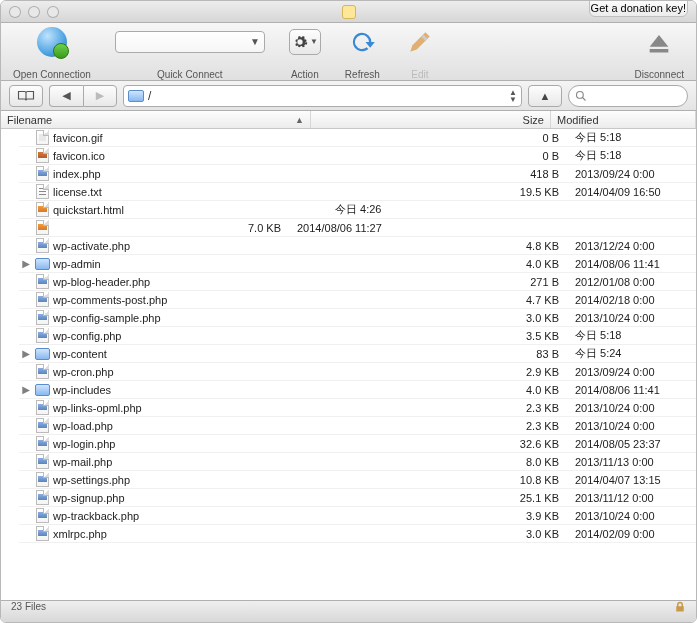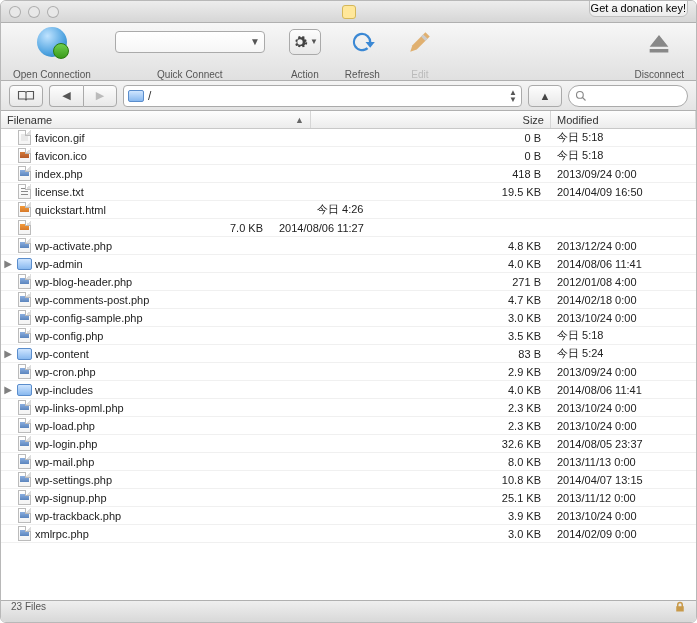--- a/index.html
+++ b/index.html
@@ -109,21 +109,21 @@
   height: 18px;
   background: linear-gradient(#fdfdfd,#ececec);
   border-bottom: 1px solid #c8c8c8;
   display:flex; font-size:11px; color:#333;
 }
 .headerrow > div { border-right:1px solid #d6d6d6; display:flex; align-items:center; padding:4px 6px; }
 .col-name { width:310px; justify-content:space-between; }
 .col-size { width:240px; justify-content:flex-end; }
 .col-mod { flex:1; }
 .sortarrow { font-size:9px; color:#666; }
-.filelist { flex:1; overflow-y:auto; background:#fff; }
+.filelist { flex:1; overflow-y:auto; background:#fff;margin-left:18px; }
 .filerow {
   height: 18px; display:flex; align-items:center;
   border-bottom: 1px solid #f0f0f0;
   font-size:11px; color:#222;
 }
 .disclosure { width:14px; display:flex; justify-content:center; color:#808080; font-size:10px; }
 .ficon { width:18px; display:flex; justify-content:center; }
 .fname { width:278px; padding-left:2px; white-space:nowrap; overflow:hidden; }
 .fsize { width:240px; text-align:right; padding-right:10px; }
 .fmod { flex:1; padding-left:6px; }
@@ -337,21 +337,21 @@
       <div class="fsize">4.0 KB</div>
       <div class="fmod">2014/08/06 11:41</div>
     </div>
     <div class="filerow">
       <div class="disclosure"></div>
       <div class="ficon">
         <div class="fileicon-doc fileicon-php"></div>
       </div>
       <div class="fname">wp-blog-header.php</div>
       <div class="fsize">271 B</div>
-      <div class="fmod">2012/01/08 4:00</div>
+      <div class="fmod">2012/01/08 0:00</div>
     </div>
     <div class="filerow">
       <div class="disclosure"></div>
       <div class="ficon">
         <div class="fileicon-doc fileicon-php"></div>
       </div>
       <div class="fname">wp-comments-post.php</div>
       <div class="fsize">4.7 KB</div>
       <div class="fmod">2014/02/18 0:00</div>
     </div>

